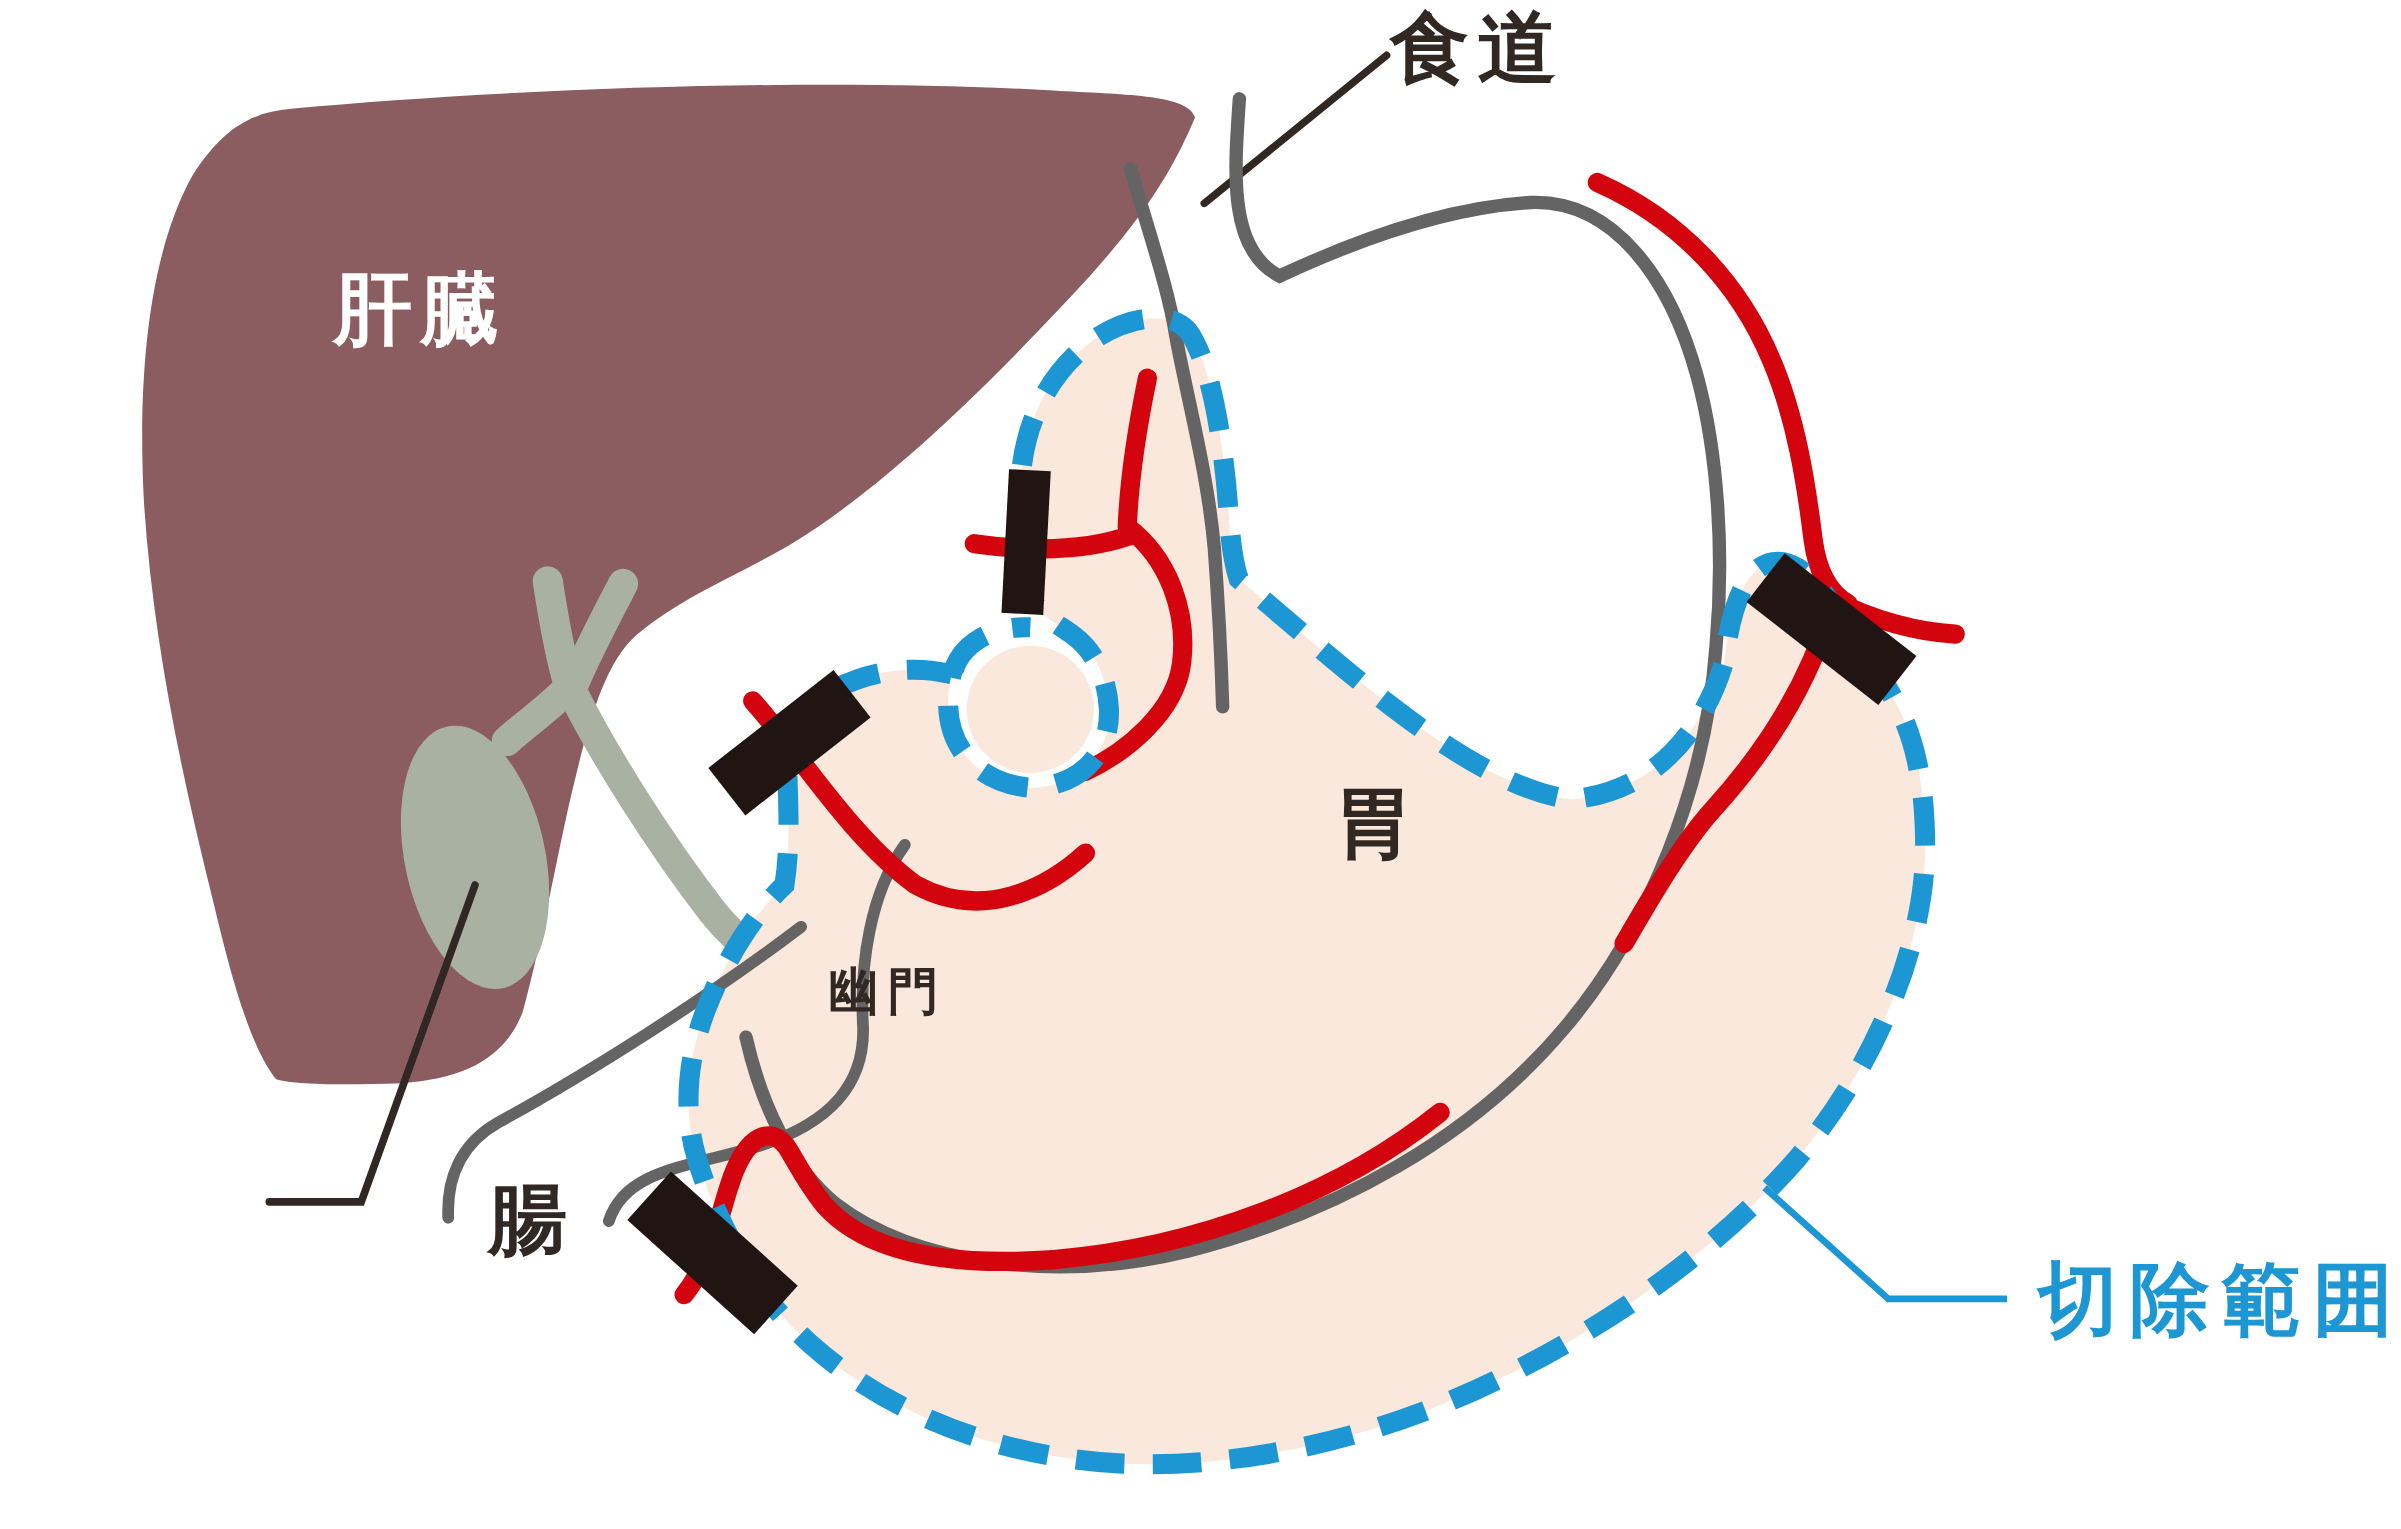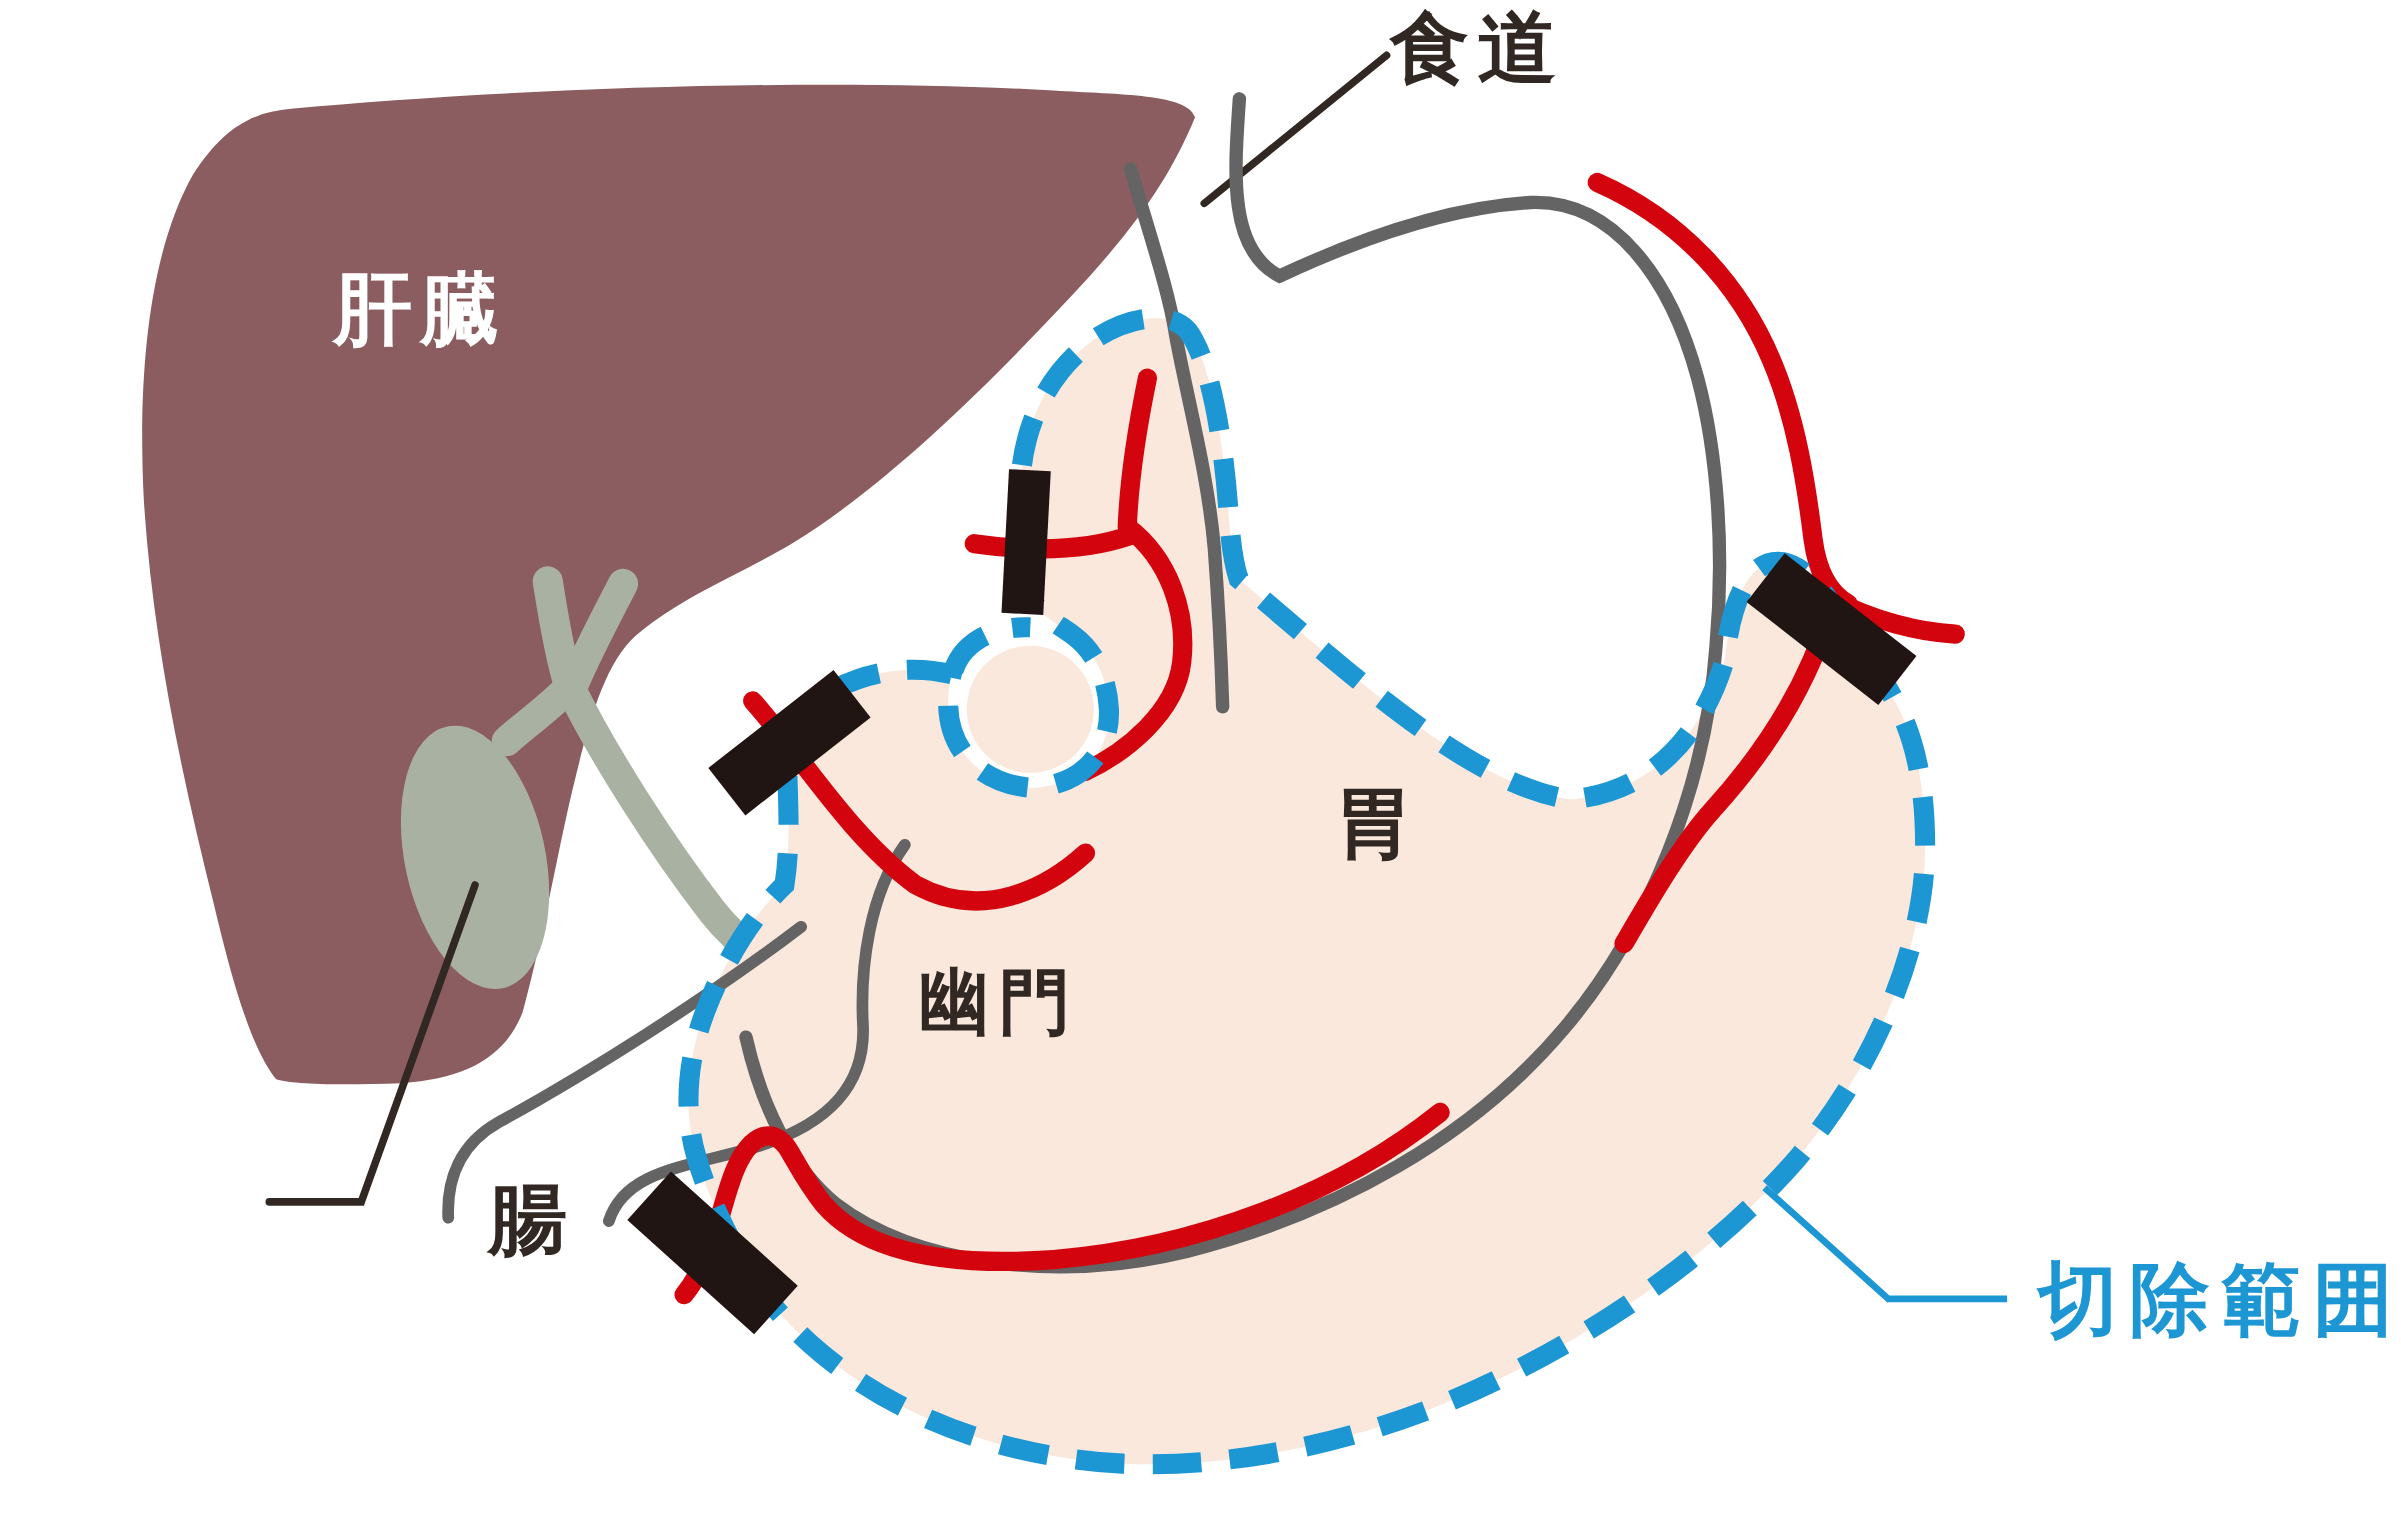--- a/index.html
+++ b/index.html
@@ -4,21 +4,21 @@
 <style>
   html,body{margin:0;padding:0;background:#ffffff;}
   body{font-family:"Liberation Sans","DejaVu Sans",sans-serif;}
   .stage{position:relative;width:2401px;height:1529px;background:#ffffff;overflow:hidden;}
   .stage svg{position:absolute;left:0;top:0;}
   .lbl{position:absolute;font-weight:600;letter-spacing:8.4px;color:#322823;white-space:nowrap;line-height:1;}
   .lbl-esophagus{left:1390px;top:8.4px;font-size:79px;}
   .lbl-liver{left:333px;top:269px;font-size:79px;color:#ffffff;}
   .lbl-gallbladder{left:6.7px;top:1153px;font-size:79px;}
   .lbl-intestine{left:488px;top:1179px;font-size:79px;}
-  .lbl-pylorus{left:918px;top:966px;font-size:72px;}
+  .lbl-pylorus{left:828px;top:966px;font-size:51px;}
   .lbl-stomach{left:1334px;top:783px;font-size:79px;}
   .lbl-resection{left:2038px;top:1260px;font-size:80px;letter-spacing:11.7px;color:#1d96d4;}
 </style>
 </head>
 <body>
 
 <div class="stage">
 
   <svg width="2401" height="1529" viewBox="0 0 2871 1828">
 

